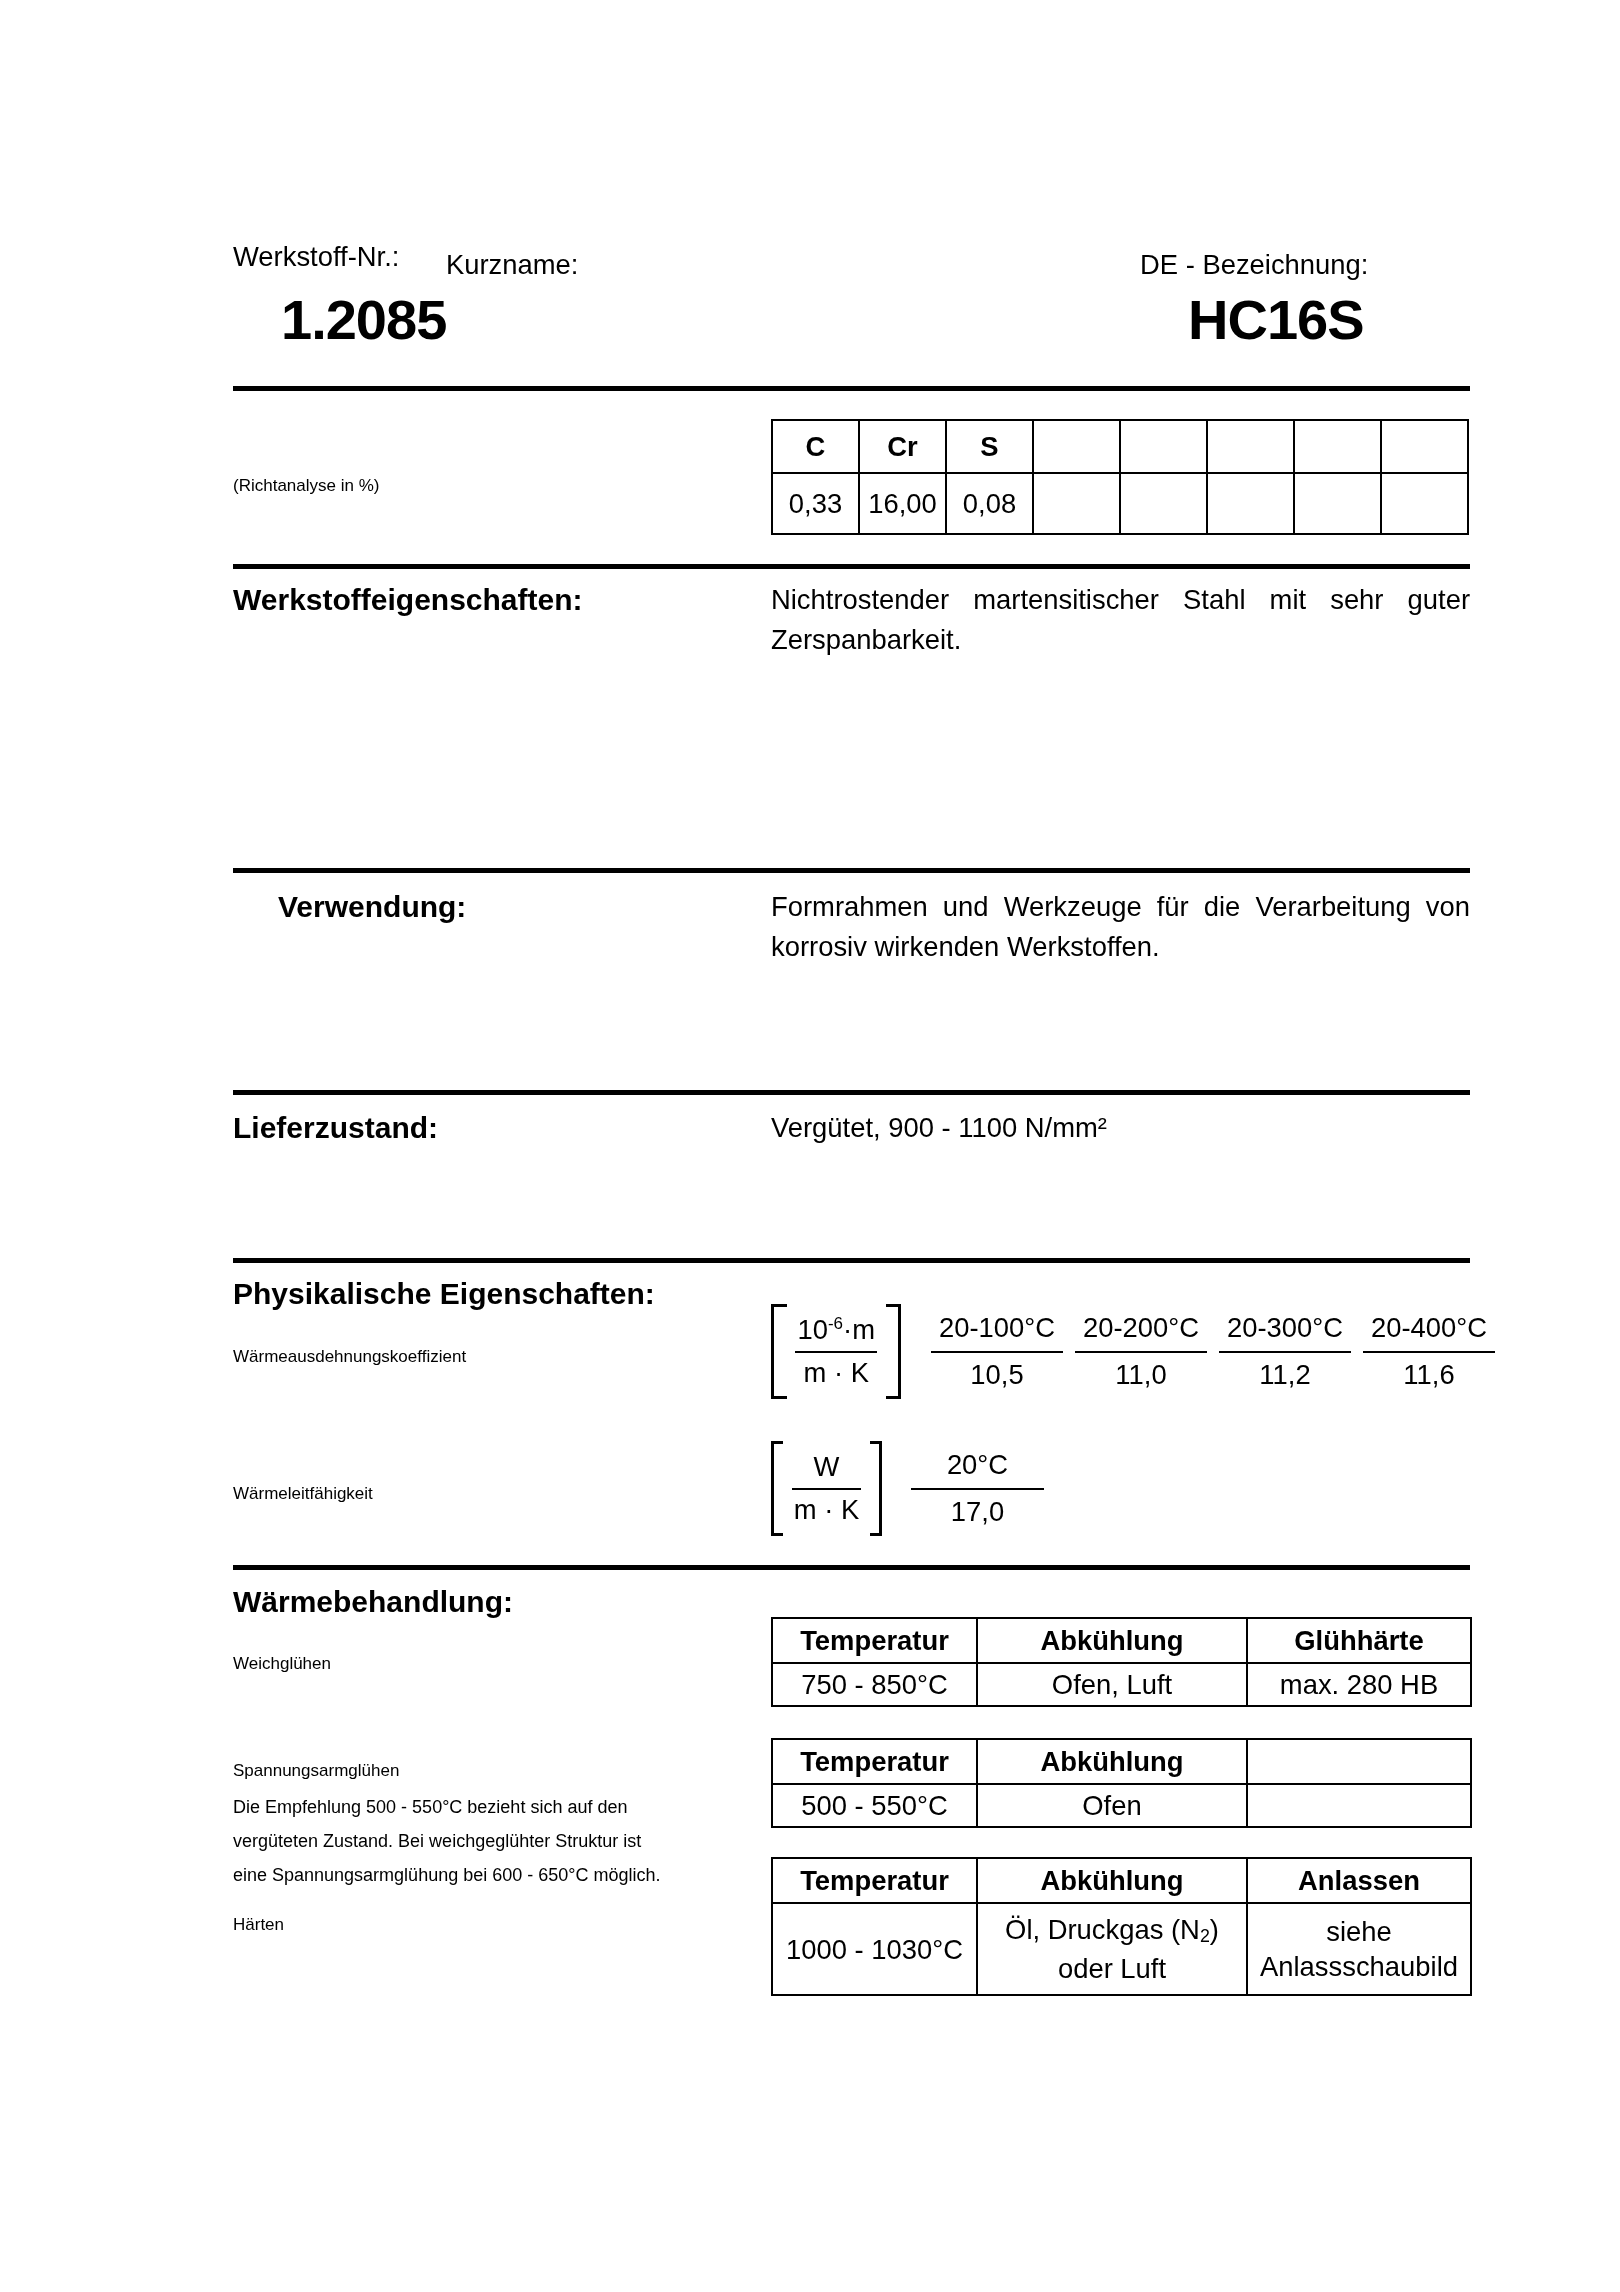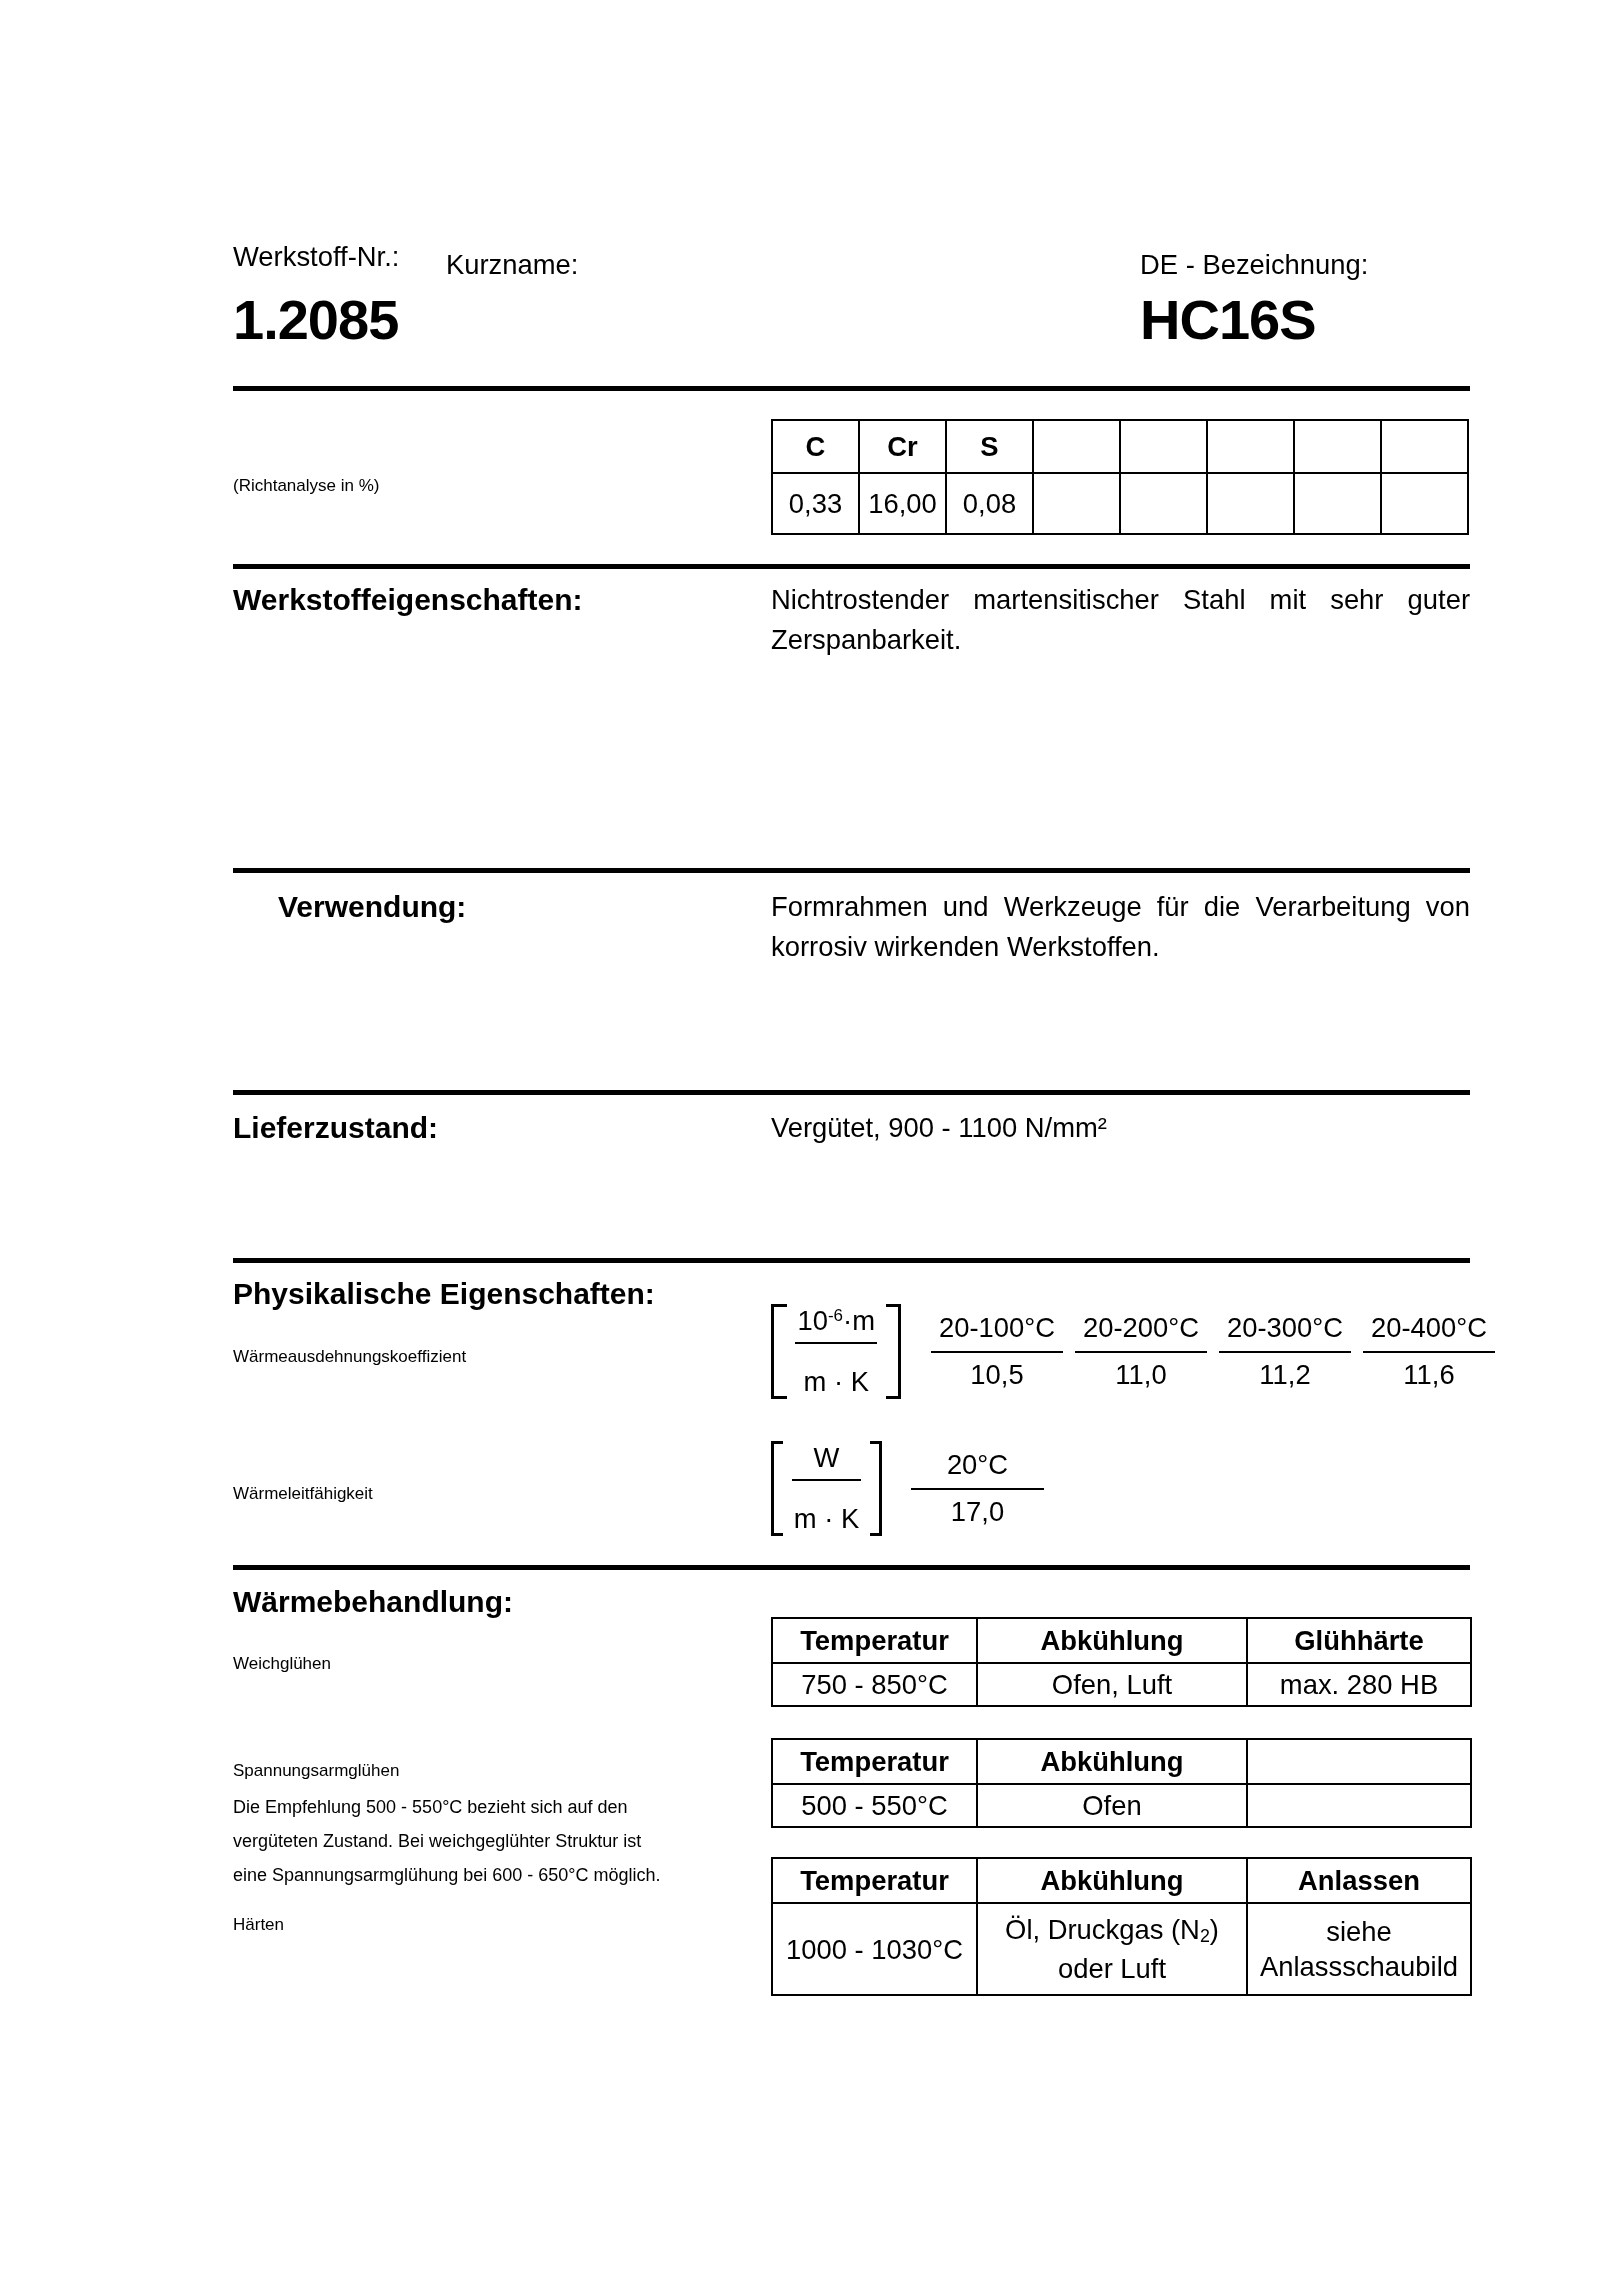--- a/index.html
+++ b/index.html
@@ -7,21 +7,21 @@
     position:relative;
     width:1620px;
     height:2293px;
     background:#ffffff;
     color:#000000;
     font-family:"Liberation Sans","DejaVu Sans",sans-serif;
     overflow:hidden;
   }
   .abs{position:absolute;}
   .small-label{font-size:27.4px;line-height:33px;}
-  .big-title{font-size:56px;font-weight:bold;line-height:59px;letter-spacing:-1px;}
+  .big-title{font-size:56px;font-weight:bold;line-height:59px;letter-spacing:-1px;margin-left:48px;}
   .rule{position:absolute;left:233px;width:1237px;height:4.9px;background:#000;}
   .section-heading{font-size:30px;font-weight:bold;line-height:35px;}
   .side-label{font-size:17px;line-height:32px;}
   .body-text{font-size:27.4px;line-height:40px;text-align:justify;text-align-last:left;}
   .note-text{font-size:18px;line-height:34px;}
 
   
   table.dt{border-collapse:collapse;table-layout:fixed;}
   table.dt td,table.dt th{
     border:2.9px solid #000;
@@ -46,21 +46,21 @@
   .ht-table th{height:43px;margin-left:40px;}
   .ht-table td{height:41px;}
   .ht-table td.tall{height:90px;line-height:35px;}
   .subscript{font-size:0.65em;position:relative;bottom:-0.18em;}
 
   
   .phys-row{display:flex;align-items:center;}
   .frac{display:flex;align-items:stretch;height:95px;}
   .bracket-l{width:12.7px;border:3.9px solid #000;border-right:none;}
   .bracket-r{width:12.7px;border:3.9px solid #000;border-left:none;}
-  .frac-mid{display:flex;flex-direction:column;justify-content:space-between;text-align:center;padding:0 8.8px;font-size:27.4px;}
+  .frac-mid{display:flex;flex-direction:column;justify-content:center;text-align:center;padding:0 8.8px;font-size:27.4px;}
   .frac-num{padding:1px 2px 4.9px;border-bottom:2.9px solid #000;white-space:nowrap;}
   .frac-den{padding:4.9px 2px 1px;white-space:nowrap;}
   .superscript{font-size:0.62em;position:relative;top:-0.55em;}
   .pcols{display:flex;margin-left:23.5px;}
   .pcol{width:144px;text-align:center;font-size:27.4px;}
   .pcol-line{border-top:2.9px solid #000;margin:6.9px 5.9px;}
 </style>
 </head>
 <body>
 

